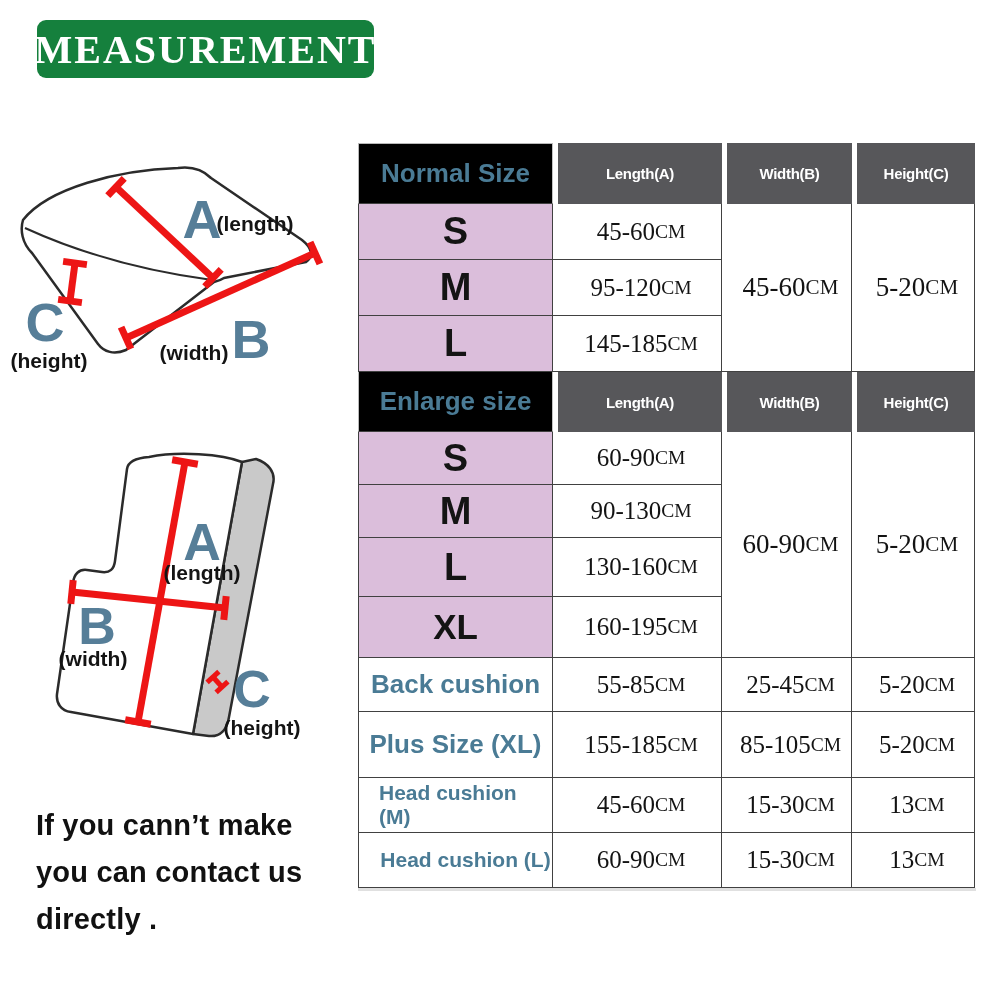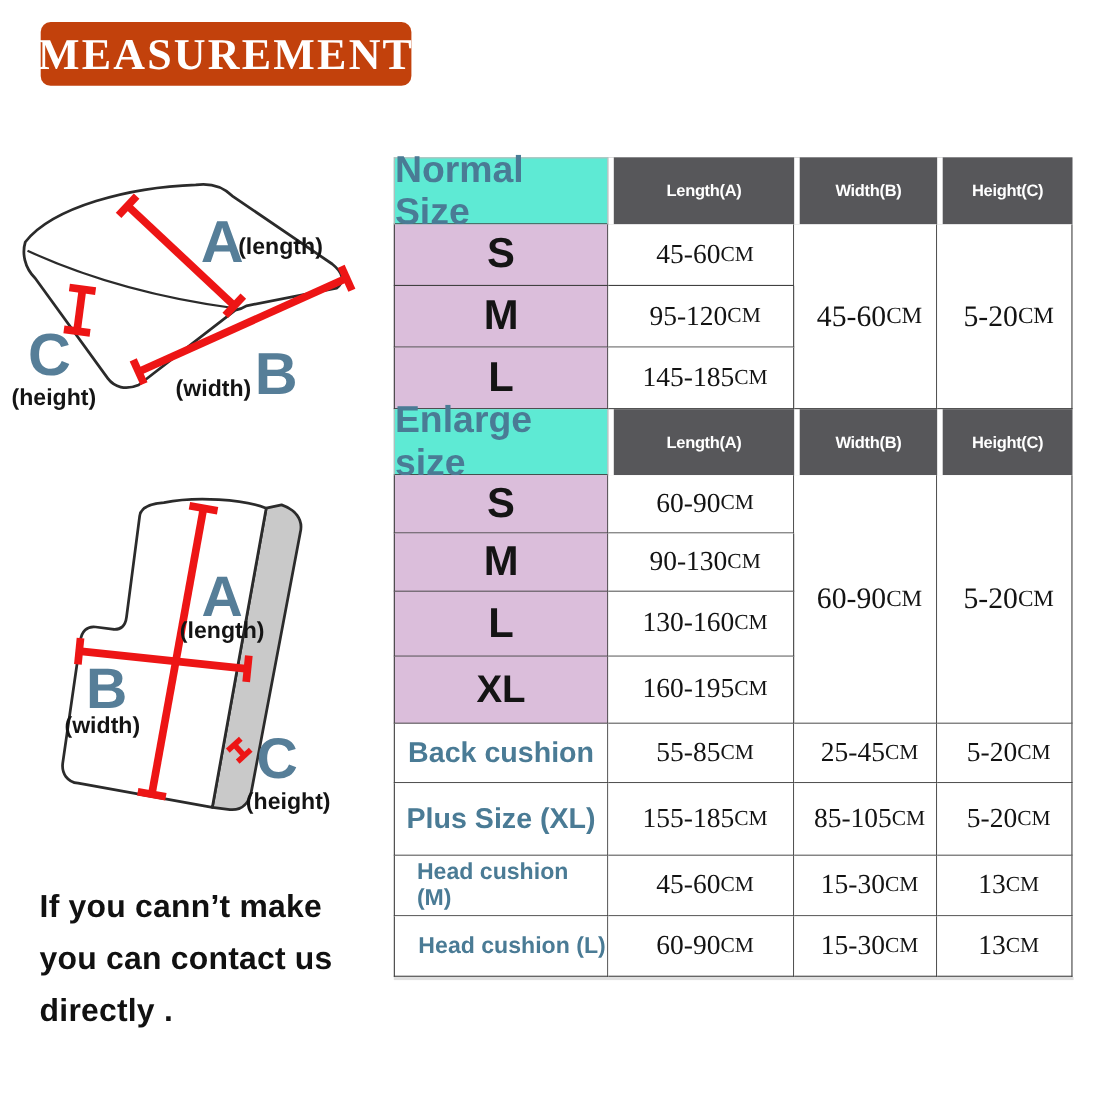--- a/index.html
+++ b/index.html
@@ -26,39 +26,39 @@
 
   
   .size-table{position:absolute;left:358px;top:143px;width:618px;
       display:grid;
       grid-template-columns:195px 169px 130px 123px;
       grid-template-rows:61px 56px 56px 56px 60px 53px 53px 59px 61px 54px 66px 55px 55px;
       box-shadow:0 3px 0 rgba(0,0,0,0.12);}
   .c{border-right:1.5px solid #414141;border-bottom:1.5px solid #414141;
      display:flex;align-items:center;justify-content:center;background:#fff;}
   .col1{border-left:1.5px solid #414141;}
-  .lh{color:#4a7b95;font-weight:bold;font-size:34px;
-      border-left:1px solid #b9b9b9;border-right:1px solid #c2c2c2;background:#5eead4;}
+  .lh{color:#4a7b95;font-weight:bold;font-size:26px;
+      border-left:1px solid #b9b9b9;border-right:1px solid #c2c2c2;background:#000000;}
   .lh-top{border-top:1px solid #b9b9b9;}
   .dk{background:#57575a;border-right:none;border-bottom:none;border-left:5px solid #fff;
       color:#fff;font-weight:bold;font-size:15px;letter-spacing:-0.3px;}
   .sz{background:#dbbedb;font-weight:bold;font-size:38px;color:#141414;}
   .sz.xl{font-size:35px;}
   .dim{font-family:Liberation Serif, serif;font-size:25px;color:#131313;padding-left:8px;}
   .dim.big{font-size:27px;}
   .dim .u{font-size:0.78em;}
   .lbl{color:#4a7b95;font-weight:bold;font-size:26px;}
   .lbl.sm{font-size:21px;padding-left:20px;}
 </style>
 </head>
 <body>
 
 <div class="canvas">
 
-  <div class="banner" style="background:#c2410c">
+  <div class="banner" style="background:#15803d">
     <span>MEASUREMENT</span>
   </div>
 
   <svg class="seat-svg" width="340" height="240" viewBox="0 0 340 240">
     <g fill="#ffffff" stroke="#2b2b2b" stroke-width="2.5" stroke-linejoin="round">
       <path d="M 15,62 C 40,30 110,12 170,10 C 185,8 196,13 203,20 L 294,82
                C 304,90 306,98 298,104 L 216,120 C 213,122 210,123 206,124
                L 118,192 C 106,197 96,194 90,186 L 24,95 C 14,85 12,72 15,62 Z"></path>
       <path d="M 17,70 Q 100,108 204,122" fill="none" stroke-width="2"></path>
     </g>

